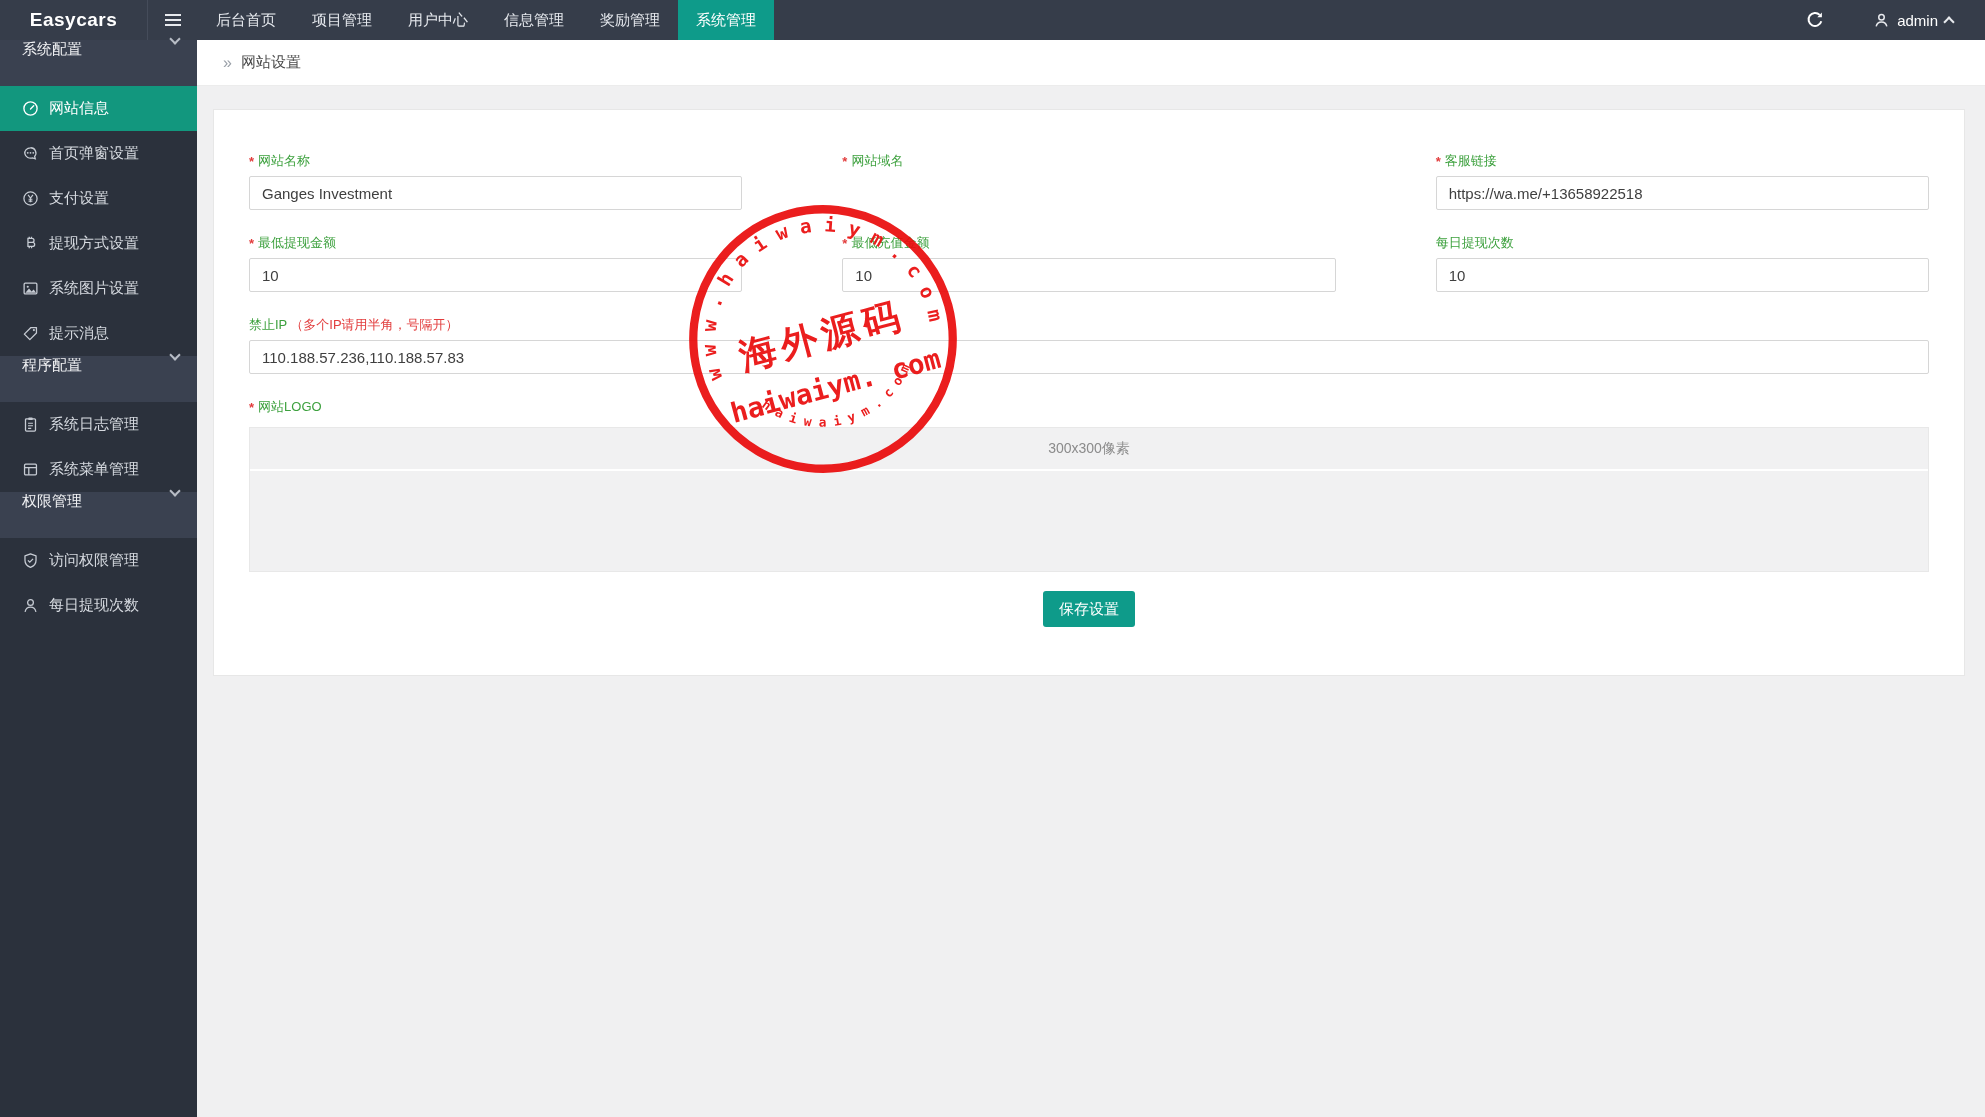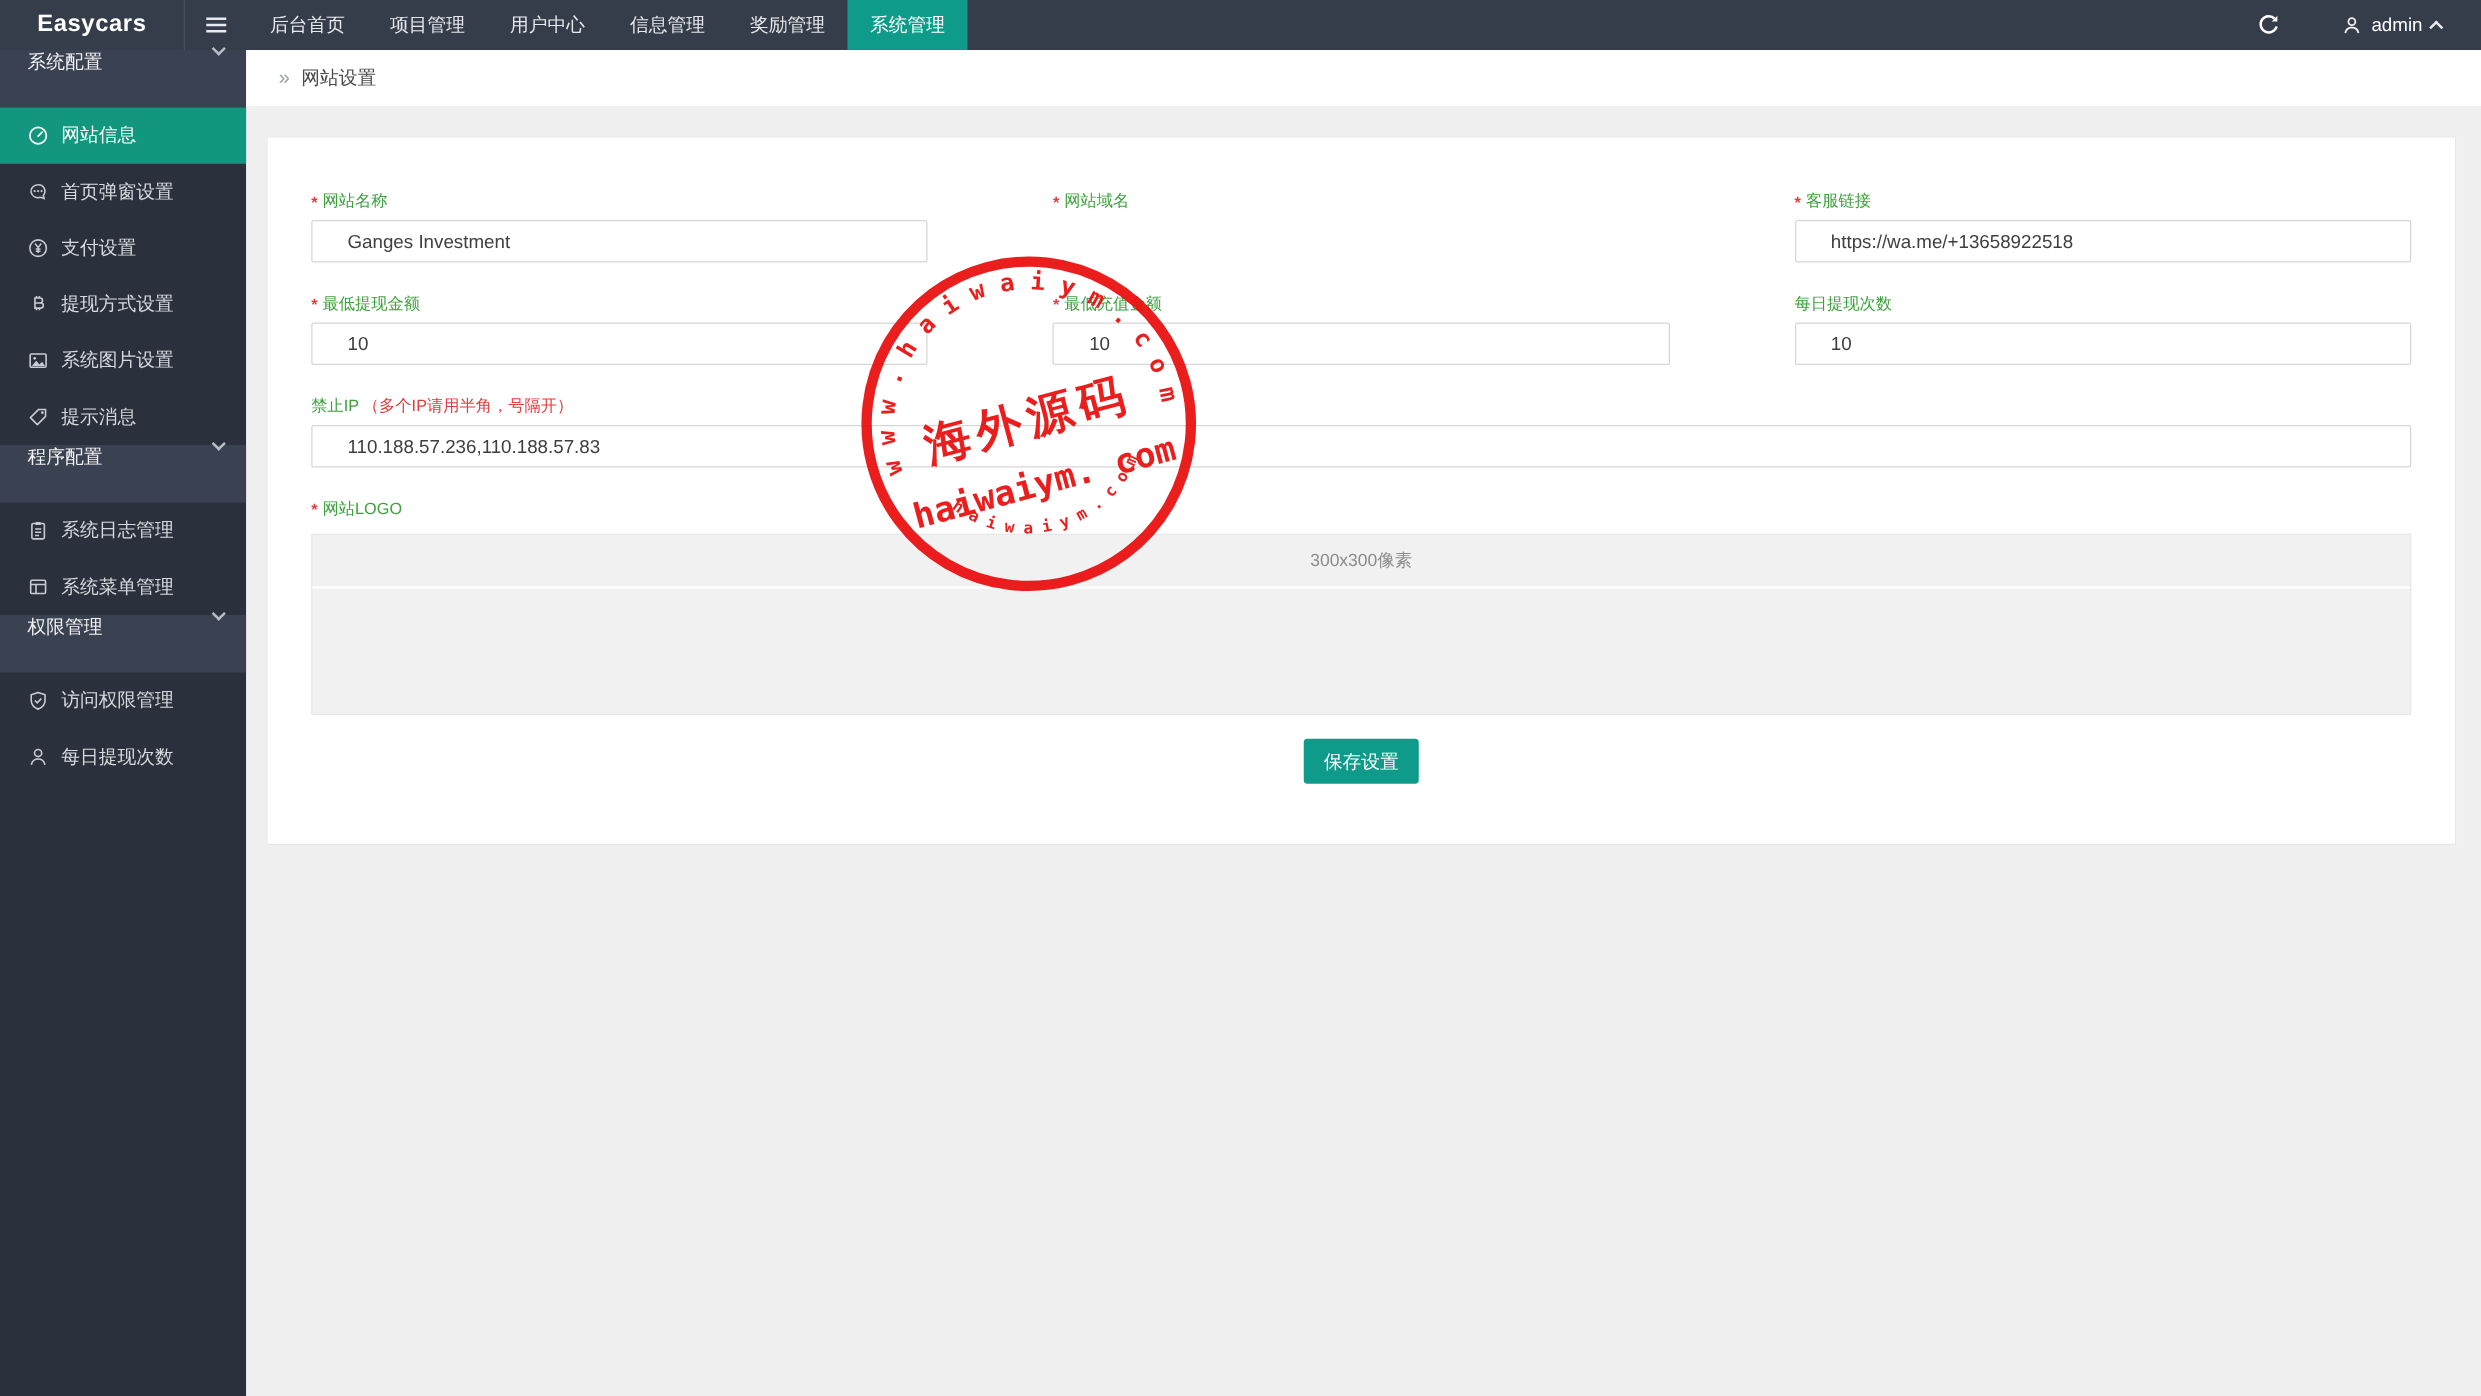--- a/index.html
+++ b/index.html
@@ -44,21 +44,21 @@
   .bc-icon { color:#9aa0a8; margin-right:9px; font-size:16px; }
   .content { padding:23px 20px 0 16px; position:relative; flex:1; }
   .card { background:#fff; border:1px solid #e7e7e7; min-height:567px; padding:43px 35px 0; }
   .form-grid { display:grid; grid-template-columns:1fr 1fr 1fr; column-gap:100px;
                row-gap:25px; margin-bottom:25px; }
   .field .flabel { font-size:13px; color:#3da13e; margin-bottom:7px; height:16px;
                    display:flex; align-items:center; }
   .req { color:#e23c3c; margin-right:4px; font-weight:bold; }
   .hint { color:#e23c3c; margin-left:3px; }
   .field input { width:100%; height:34px; border:1px solid #d6d6d6; border-radius:2px;
-                 padding:0 28px; font-size:15px; color:#3f3f3f; font-family:inherit; background:#fff; }
+                 padding:0 12px; font-size:15px; color:#3f3f3f; font-family:inherit; background:#fff; }
   .ip-wrap { margin-bottom:25px; }
   .upload { border:1px solid #e8e8e8; background:#f1f1f2; margin-top:12px; }
   .upload-top { height:43px; border-bottom:2px solid #fff; display:flex; align-items:center;
                 justify-content:center; font-size:14px; color:#8b8b8b; }
   .upload-body { height:100px; }
   .save-row { display:flex; justify-content:center; margin-top:19px; padding-bottom:48px; }
   .save { width:92px; height:36px; background:#0e9b8a; color:#fff; border:none; border-radius:3px;
           font-size:15px; cursor:pointer; font-family:inherit; }
   
   .watermark { position:absolute; left:488px; top:115px; width:276px; height:276px;

